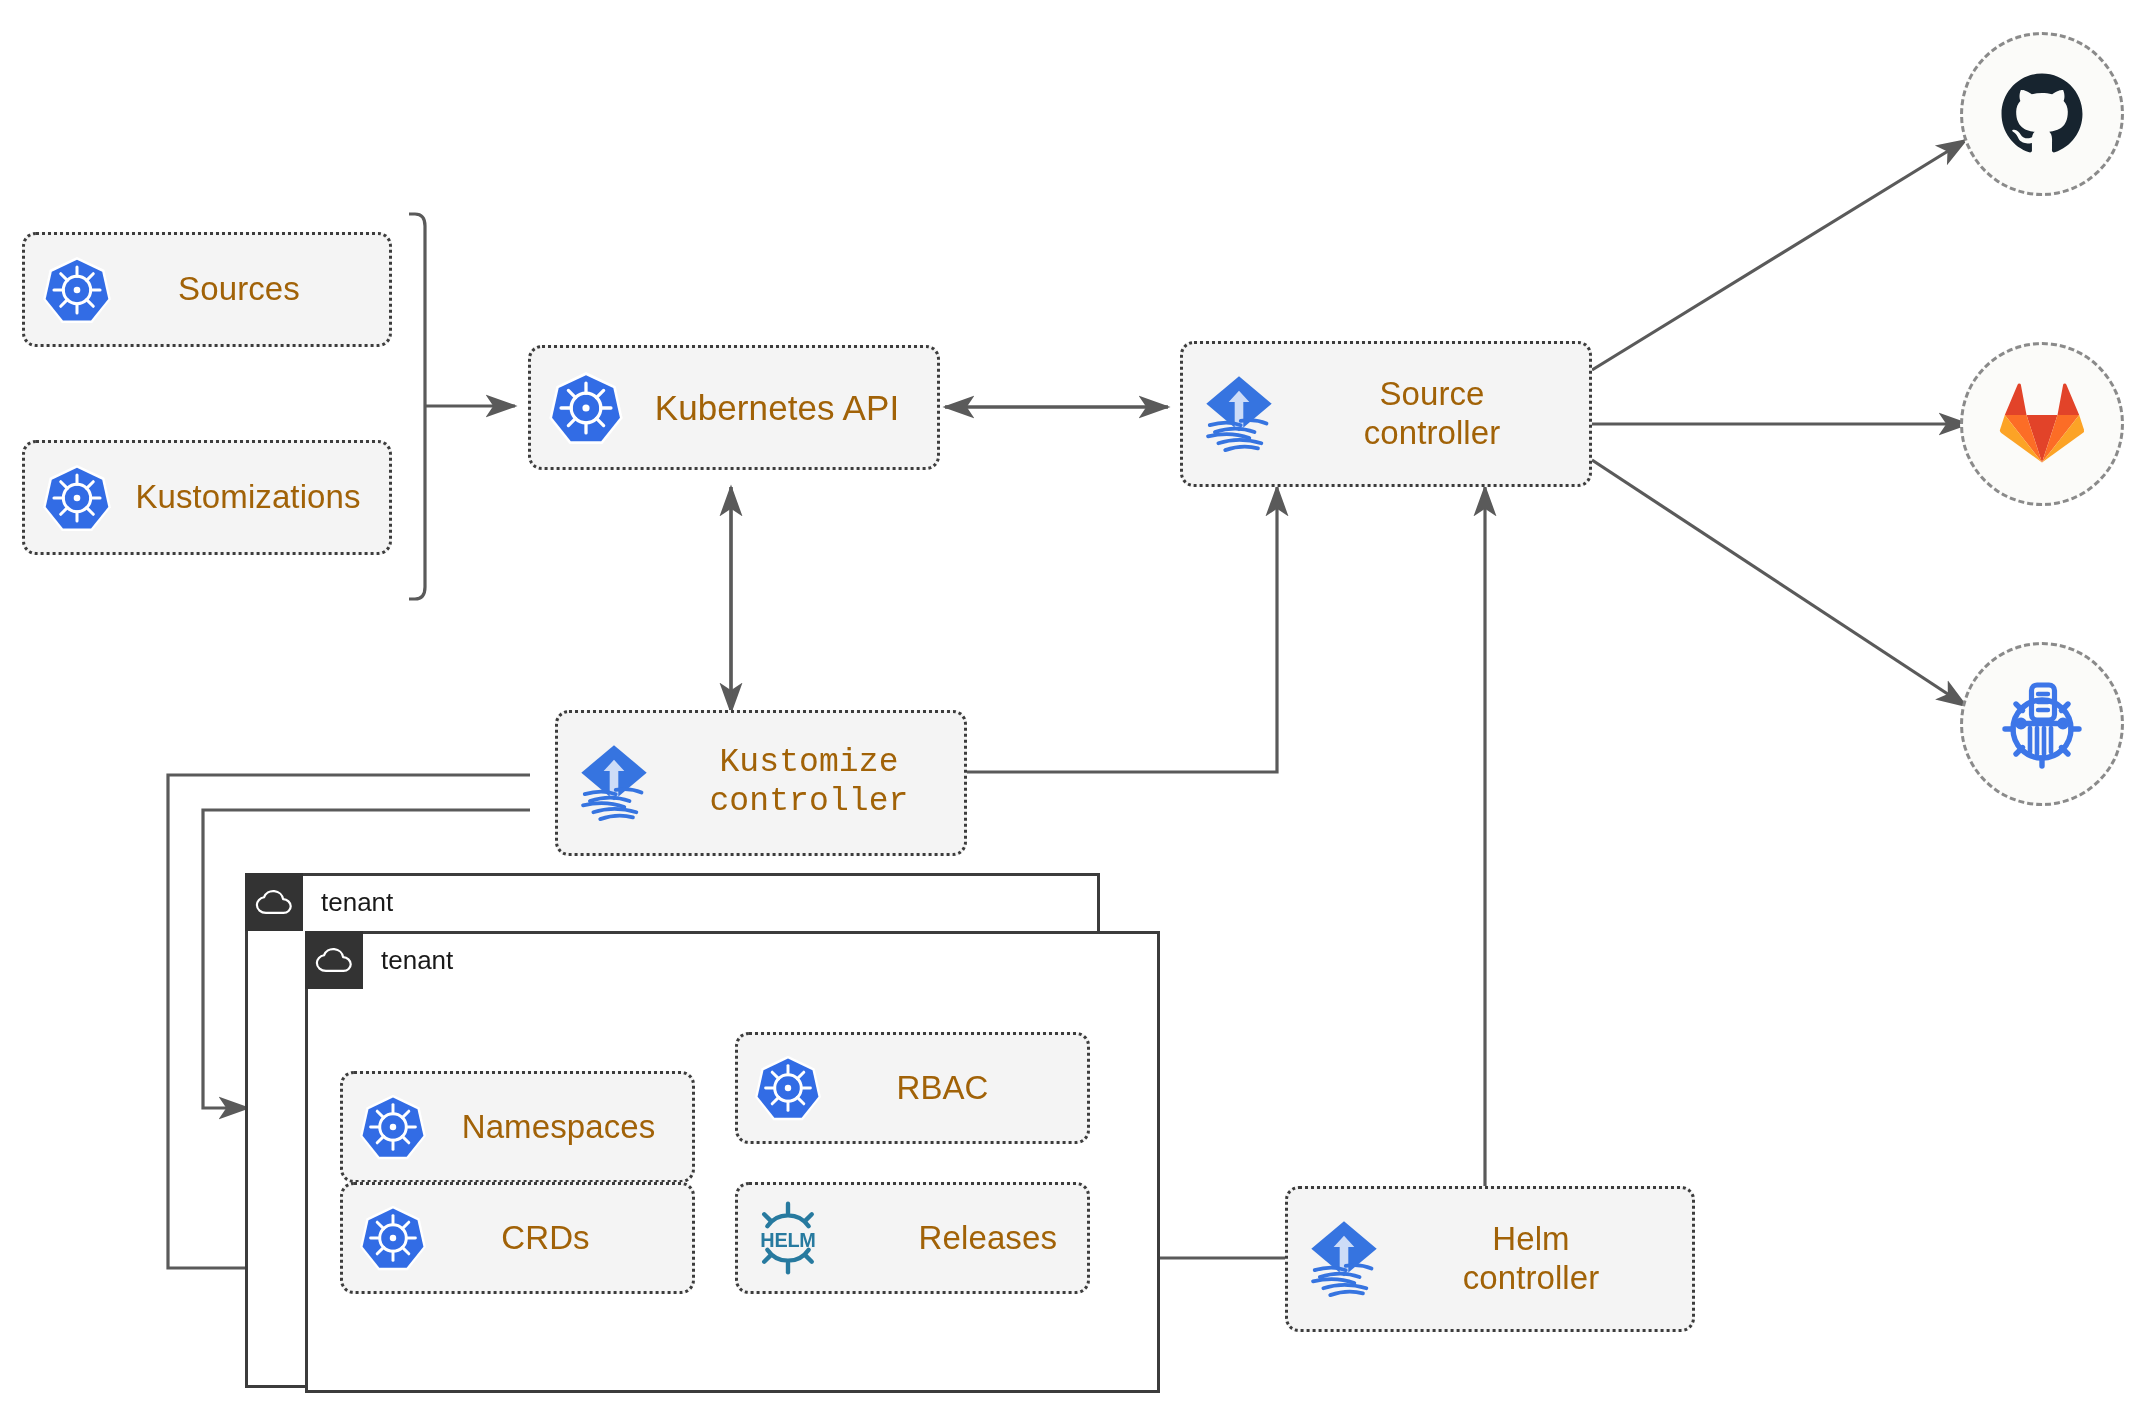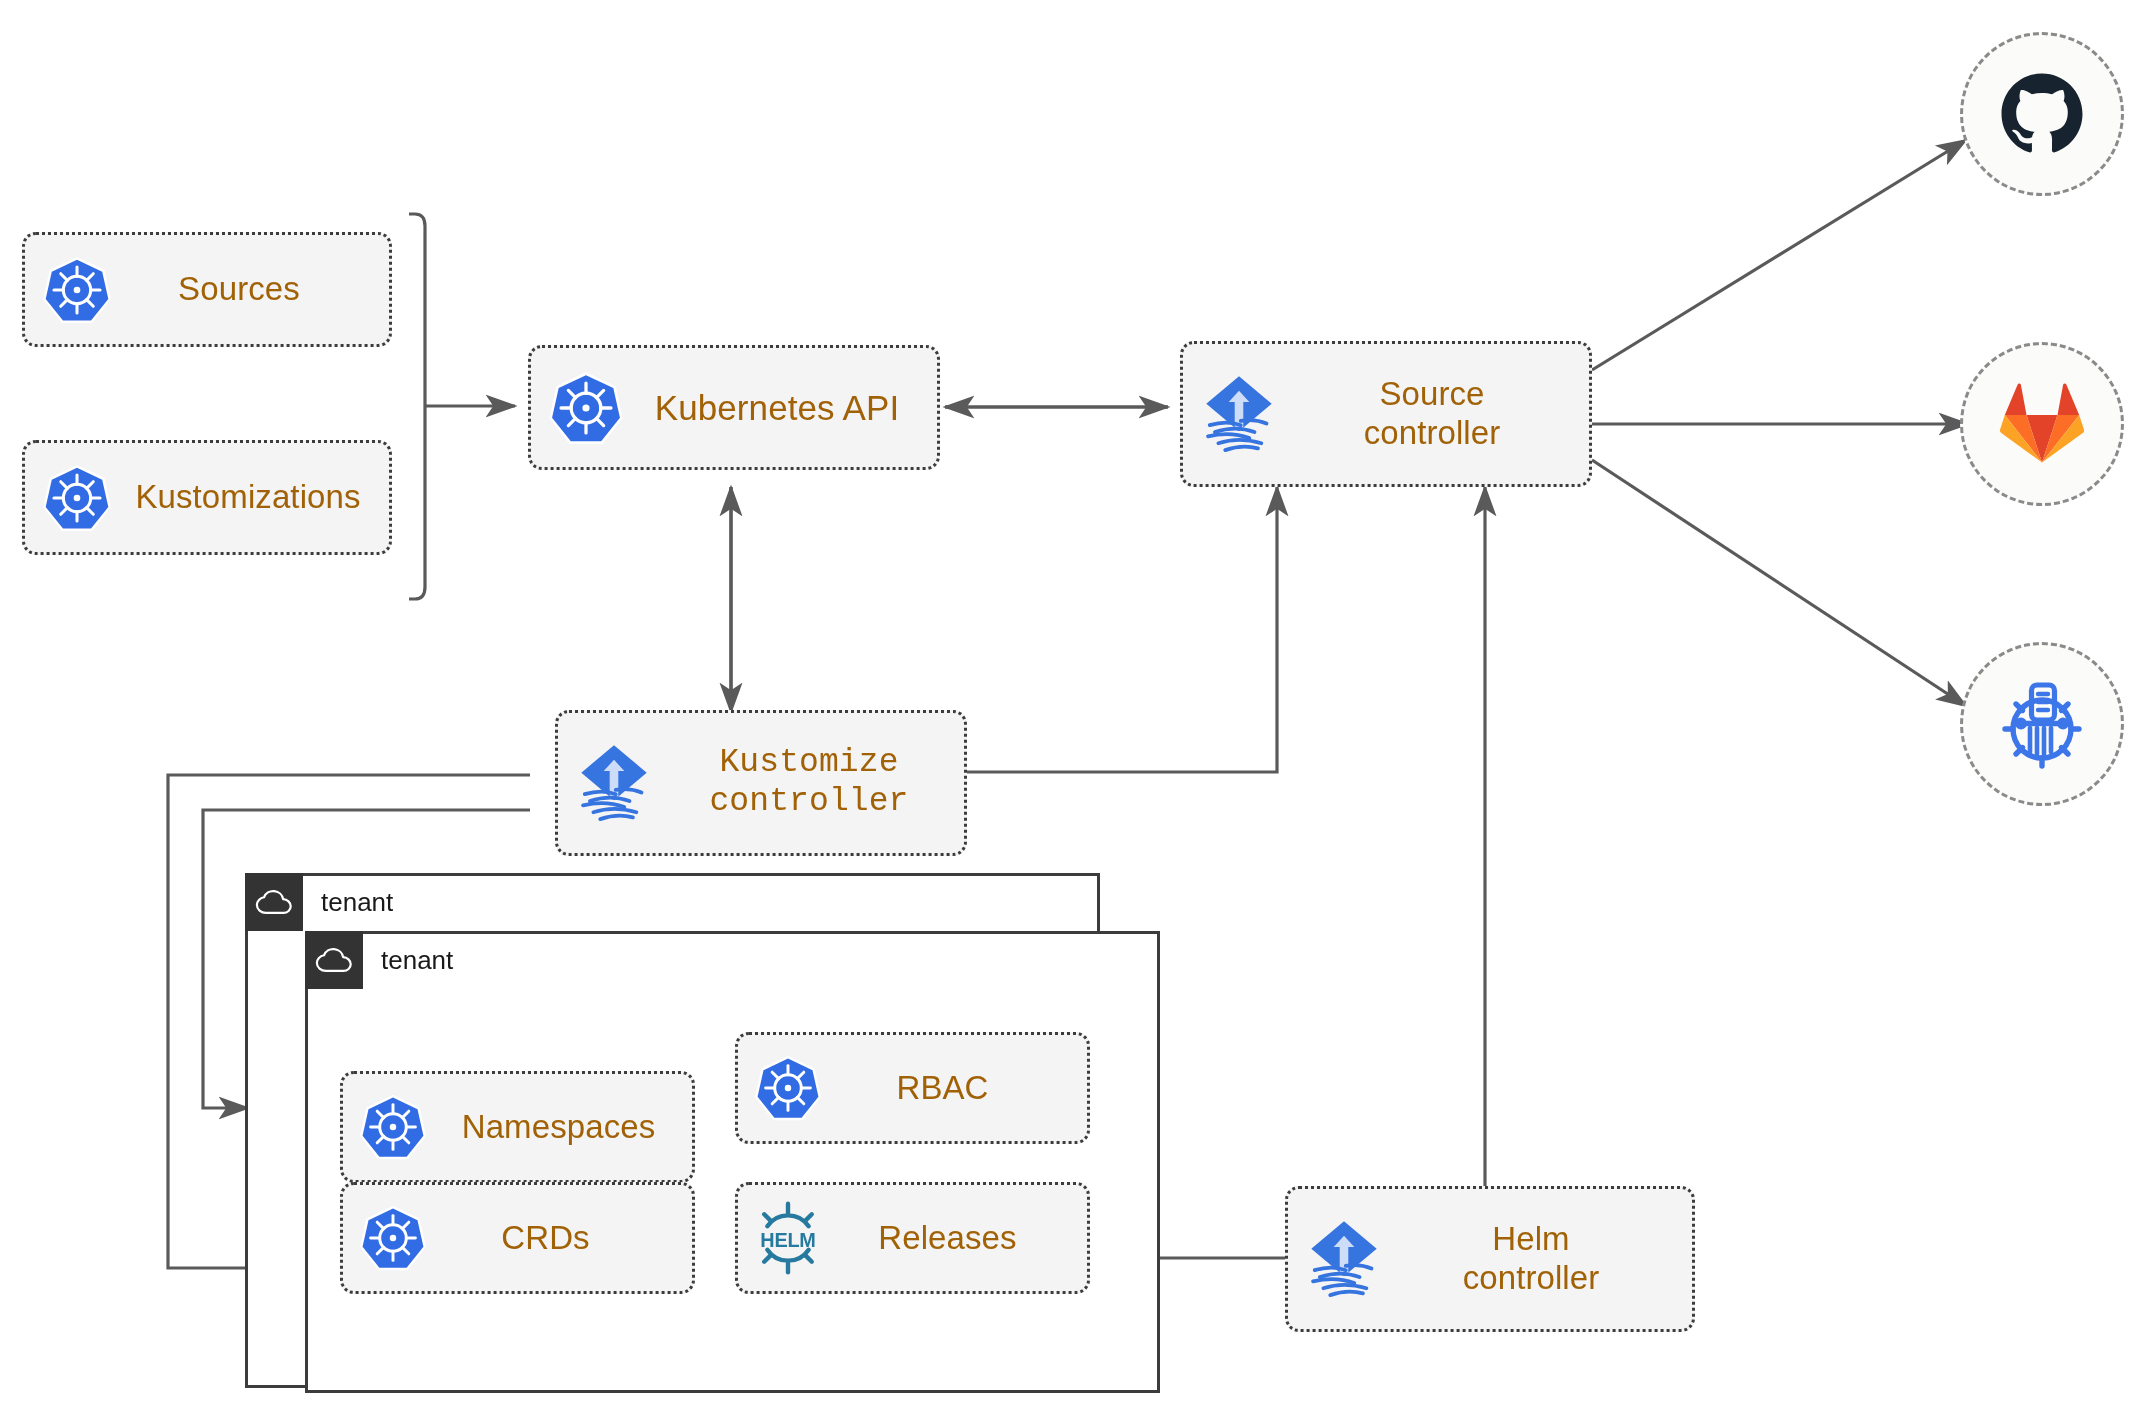--- a/index.html
+++ b/index.html
@@ -366,21 +366,21 @@
           <path d="M50 6 L50 18"></path>
           <path d="M50 82 L50 94"></path>
           <path d="M19.5 19.5 L28 28"></path>
           <path d="M80.5 19.5 L72 28"></path>
           <path d="M19.5 80.5 L28 72"></path>
           <path d="M80.5 80.5 L72 72"></path>
         </g>
         <text x="50" y="61" text-anchor="middle" font-family="Liberation Sans, sans-serif" font-size="25.5" font-weight="bold" fill="#277a9f" letter-spacing="-0.3">HELM</text>
       </svg>
     </div>
-    <div class="lbl" style="padding-right:30px;">Releases</div>
+    <div class="lbl" style="padding-right:30px;text-align:right;">Releases</div>
   </div>
 
   <div class="circ" style="left:1960px; top:32px;">
     <svg width="92" height="92" viewBox="0 0 100 100">
       <path fill="#17242f" d="M50 6 C25.7 6 6 25.7 6 50 c0 19.4 12.6 35.9 30.1 41.7
         2.2 .4 3-.95 3-2.1 0-1.05-.04-4.5-.06-8.2-12.25 2.67-14.83-5.2-14.83-5.2
         -2-5.1-4.9-6.45-4.9-6.45-4-2.73.3-2.68.3-2.68 4.42.31 6.75 4.54 6.75 4.54
         3.93 6.73 10.3 4.78 12.82 3.66.4-2.85 1.54-4.79 2.8-5.89
         -9.78-1.11-20.06-4.89-20.06-21.76 0-4.81 1.72-8.74 4.53-11.82
         -.45-1.11-1.96-5.59.43-11.65 0 0 3.7-1.18 12.1 4.51

